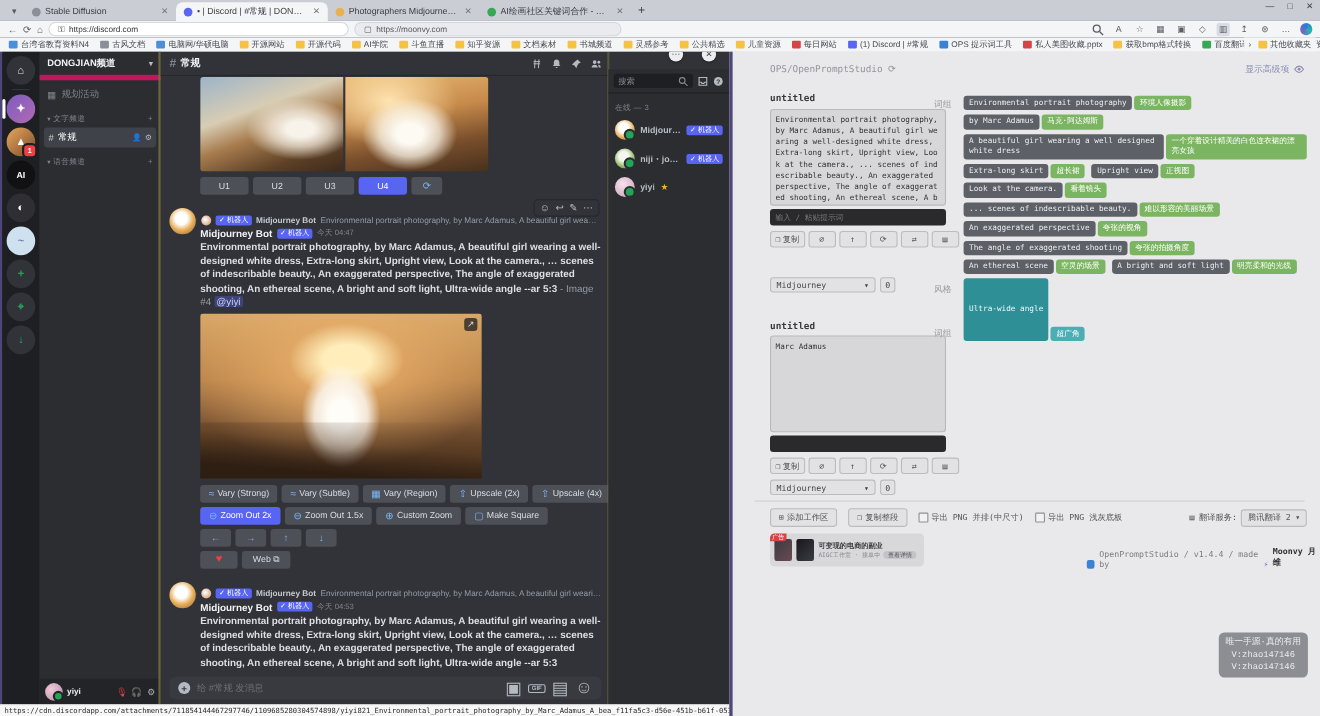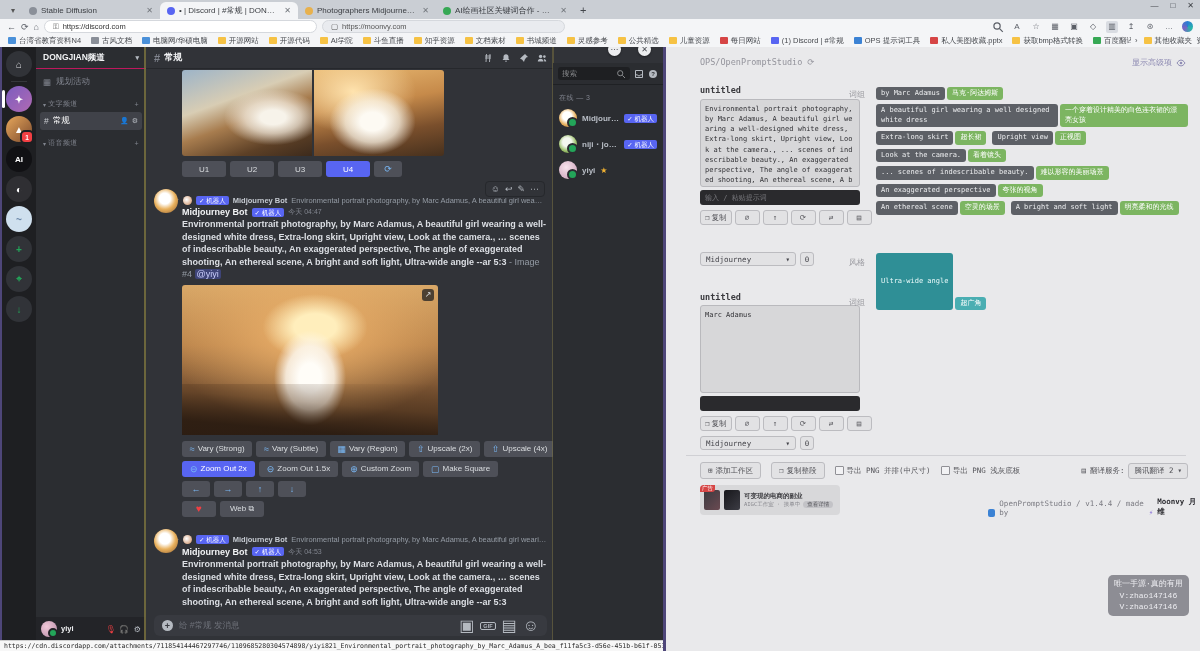--- a/index.html
+++ b/index.html
@@ -45,21 +45,21 @@
   .discord{left:2px;top:47px;width:661px;height:594px;background:#313338;overflow:hidden;}
   .rail{left:0;top:0;width:34px;height:100%;background:#1e1f22;}
   .rail-item{position:relative;width:26px;height:26px;border-radius:50%;margin:4px auto 0;display:flex;
              align-items:center;justify-content:center;font-size:10px;font-weight:700;color:#dcdde1;}
   .rail-pill{position:absolute;left:-4px;top:4px;width:3px;height:18px;border-radius:2px;background:#fff;}
   .rail-badge{position:absolute;right:-2px;bottom:-2px;min-width:10px;height:10px;border-radius:5px;background:#f23f43;
               color:#fff;font-size:6.5px;display:flex;align-items:center;justify-content:center;border:2px solid #1e1f22;}
   .rail-sep{width:16px;height:1px;background:#35373c;margin:4px auto 0;}
 
   .sidebar{left:34px;top:0;width:110px;height:100%;background:#2b2d31;}
-  .sb-head{height:21px;border-bottom:1px solid #be185d;display:flex;align-items:center;padding:0 7px;gap:20px;
+  .sb-head{height:21px;border-bottom:5px solid #be185d;display:flex;align-items:center;padding:0 7px;gap:20px;
            color:#f2f3f5;font-size:8.5px;font-weight:700;}
   .sb-ev{display:flex;align-items:center;gap:5px;color:#80848e;font-size:8.5px;padding:7px 7px 4px;}
   .sb-cat{display:flex;align-items:center;color:#80848e;font-size:7px;padding:7px 7px 2px;letter-spacing:.3px;}
   .sb-cat .plus{margin-left:auto;}
   .sb-chan{display:flex;align-items:center;gap:4px;margin:1px 4px;padding:3px 4px;border-radius:3px;font-size:8.5px;color:#949ba4;}
   .sb-chan.active{background:#404249;color:#fff;}
   .sb-chan .tail{margin-left:auto;display:flex;gap:3px;color:#b5bac1;font-size:7px;}
   .userbar{position:absolute;left:0;bottom:0;width:110px;height:24px;background:#232428;display:flex;align-items:center;
            gap:4px;padding:0 5px;box-sizing:border-box;}
   .uav{width:16px;height:16px;border-radius:50%;background:radial-gradient(circle at 35% 35%,#f0c8d8,#b68aa6);position:relative;flex:none;}
@@ -701,20 +701,26 @@
         <span>Midjourney</span>
           <span>▾</span>
       </div>
       <div class="cnt">0</div>
     </div>
 
     <div class="rowlabel" style="left:183px;top:42px;">词组</div>
     <div class="phrases" id="phrases">
         <div class="prow">
           <span class="tagw">
+            <span class="chip en">Environmental portrait photography</span>
+            <span class="chip zh">环境人像摄影</span>
+          </span>
+        </div>
+        <div class="prow">
+          <span class="tagw">
             <span class="chip en">by Marc Adamus</span>
             <span class="chip zh">马克·阿达姆斯</span>
           </span>
         </div>
         <div class="prow">
           <span class="tagw wide">
             <span class="chip en">A beautiful girl wearing a well designed white dress</span>
             <span class="chip zh">一个穿着设计精美的白色连衣裙的漂亮女孩</span>
           </span>
         </div>
@@ -737,20 +743,26 @@
         <div class="prow">
           <span class="tagw">
             <span class="chip en">... scenes of indescribable beauty.</span>
             <span class="chip zh">难以形容的美丽场景</span>
           </span>
         </div>
         <div class="prow">
           <span class="tagw">
             <span class="chip en">An exaggerated perspective</span>
             <span class="chip zh">夸张的视角</span>
+          </span>
+        </div>
+        <div class="prow">
+          <span class="tagw">
+            <span class="chip en">The angle of exaggerated shooting</span>
+            <span class="chip zh">夸张的拍摄角度</span>
           </span>
         </div>
         <div class="prow">
           <span class="tagw">
             <span class="chip en">An ethereal scene</span>
             <span class="chip zh">空灵的场景</span>
           </span>
           <span class="tagw">
             <span class="chip en">A bright and soft light</span>
             <span class="chip zh">明亮柔和的光线</span>

